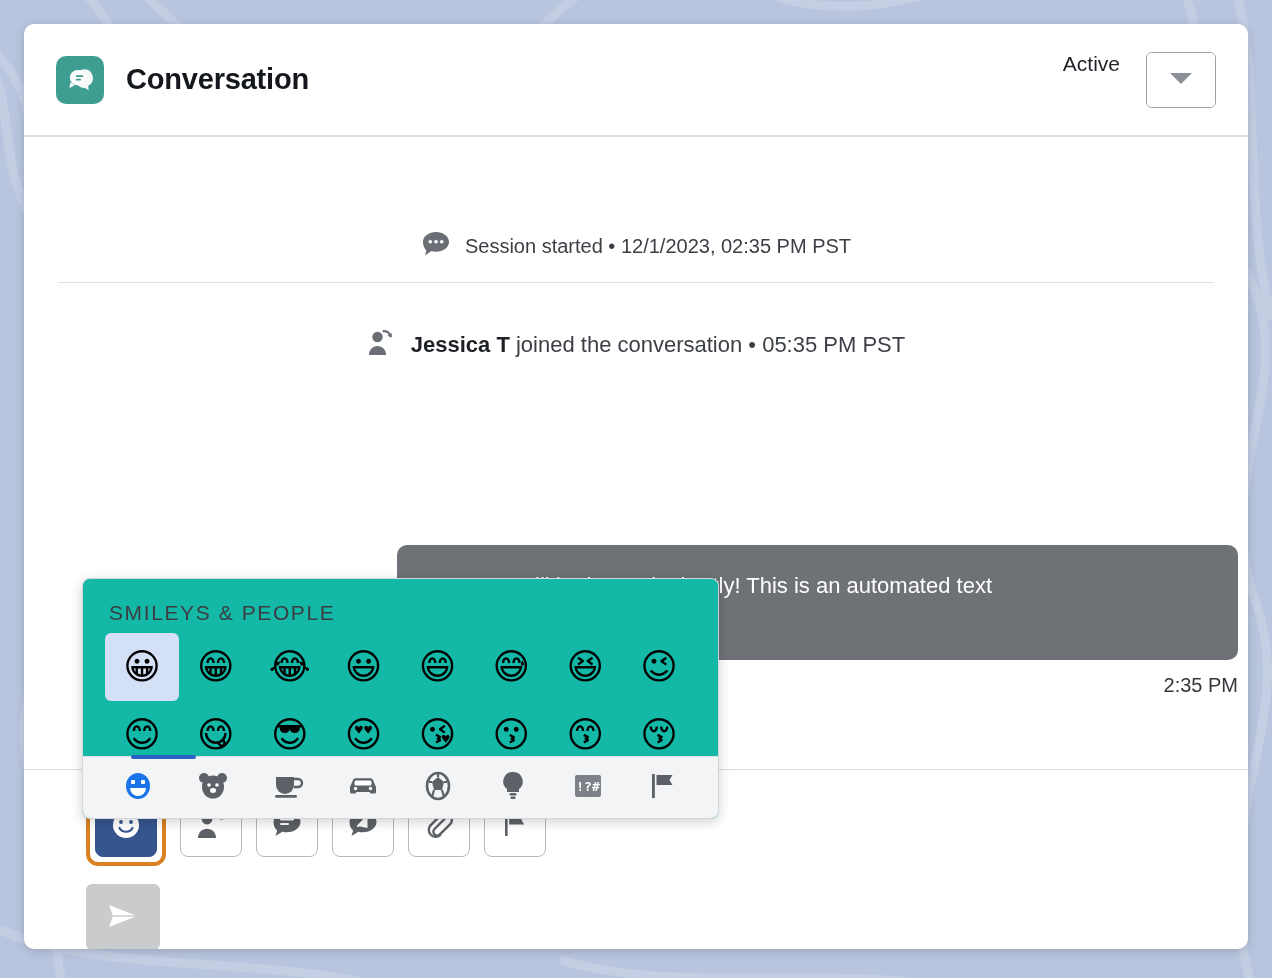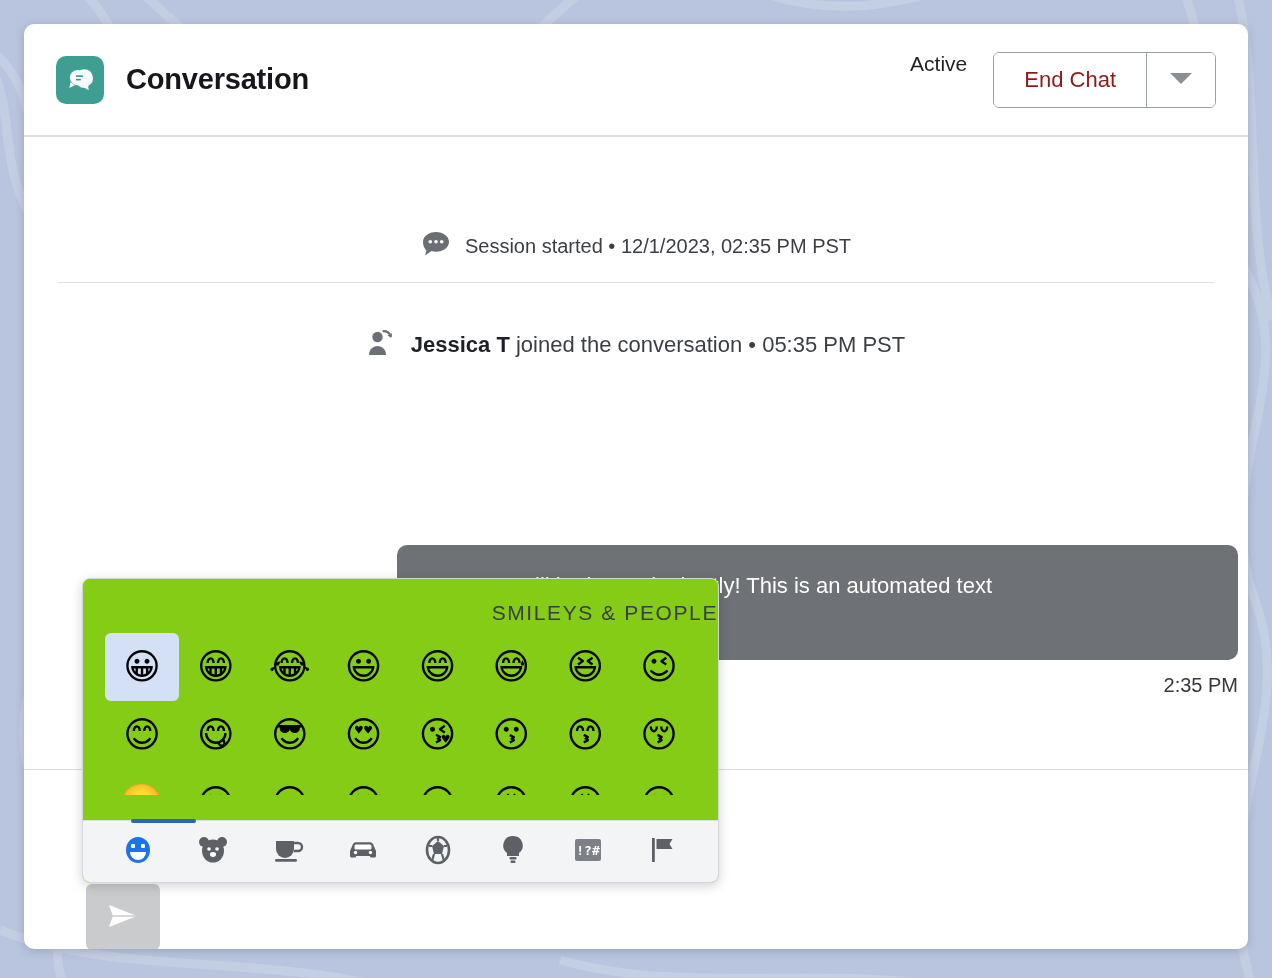--- a/index.html
+++ b/index.html
@@ -145,28 +145,27 @@
     font-size: 20px;
     color: #34383d;
     padding-left: 335px;
     text-align: right;
   }
 
   
   .emoji-picker {
     position: absolute;
     left: 58px; top: 441px;
-    width: 637px; height: 305px;
-    background: #84cc16;
+    width: 637px; height: 241px;
+    background: #14b8a6;
     border: 1px solid #d4d6da;
     border-radius: 8px;
     box-shadow: 0 3px 12px rgba(0,0,0,0.18);
     overflow: hidden;
     z-index: 20;
-    text-align: right;
   }
   .picker-cat-title {
     font-size: 21px;
     color: #3a3d42;
     letter-spacing: 1.6px;
     padding: 22px 0 8px 26px;
   }
   .emoji-grid-clip {
     height: 162px;
     overflow: hidden;
@@ -300,21 +299,20 @@
         <circle cx="13.5" cy="13.5" r="8.2" fill="#ffffff"></circle>
         <path d="M5.9 18.5 L4.6 24.4 L10.4 21.6 Z" fill="#ffffff"></path>
         <rect x="11.5" y="11" width="8" height="1.9" rx="0.9" fill="#3f9e92"></rect>
         <rect x="11.5" y="14.6" width="5.5" height="1.9" rx="0.9" fill="#3f9e92"></rect>
       </svg>
     </div>
     <div class="page-title">Conversation</div>
     <div class="header-right">
       <span class="status-text">Active</span>
       <div class="btn-group">
-        <button class="btn-end-chat">End Chat</button>
         <button class="btn-caret">
           <span>
             <svg width="26" height="16" viewBox="0 0 26 16" xmlns="http://www.w3.org/2000/svg">
               <path d="M2 3 L24 3 L13 14 Z" fill="#8a8f95"></path>
             </svg>
           </span>
         </button>
       </div>
     </div>
   </div>

